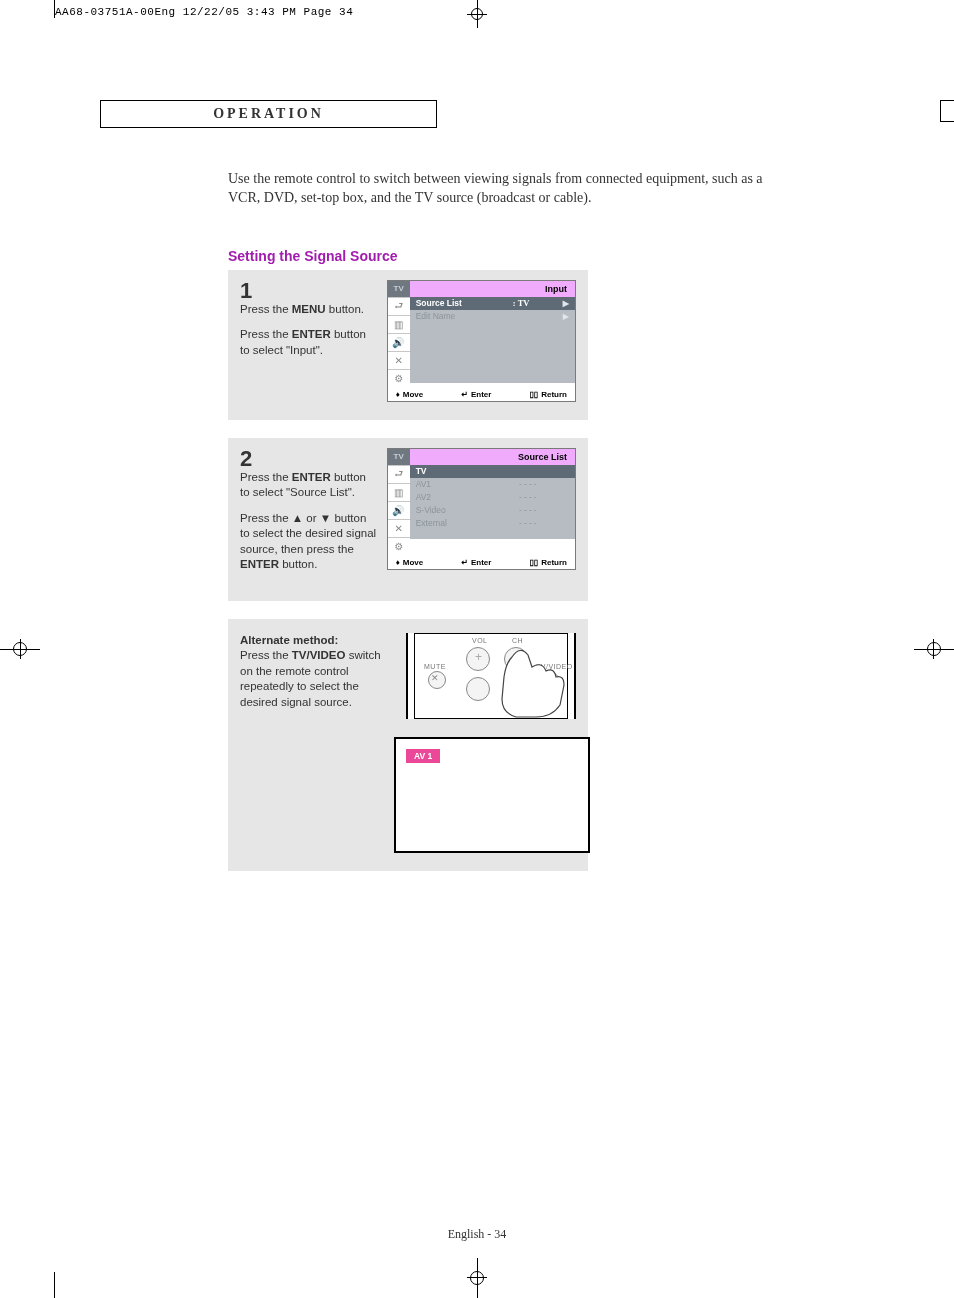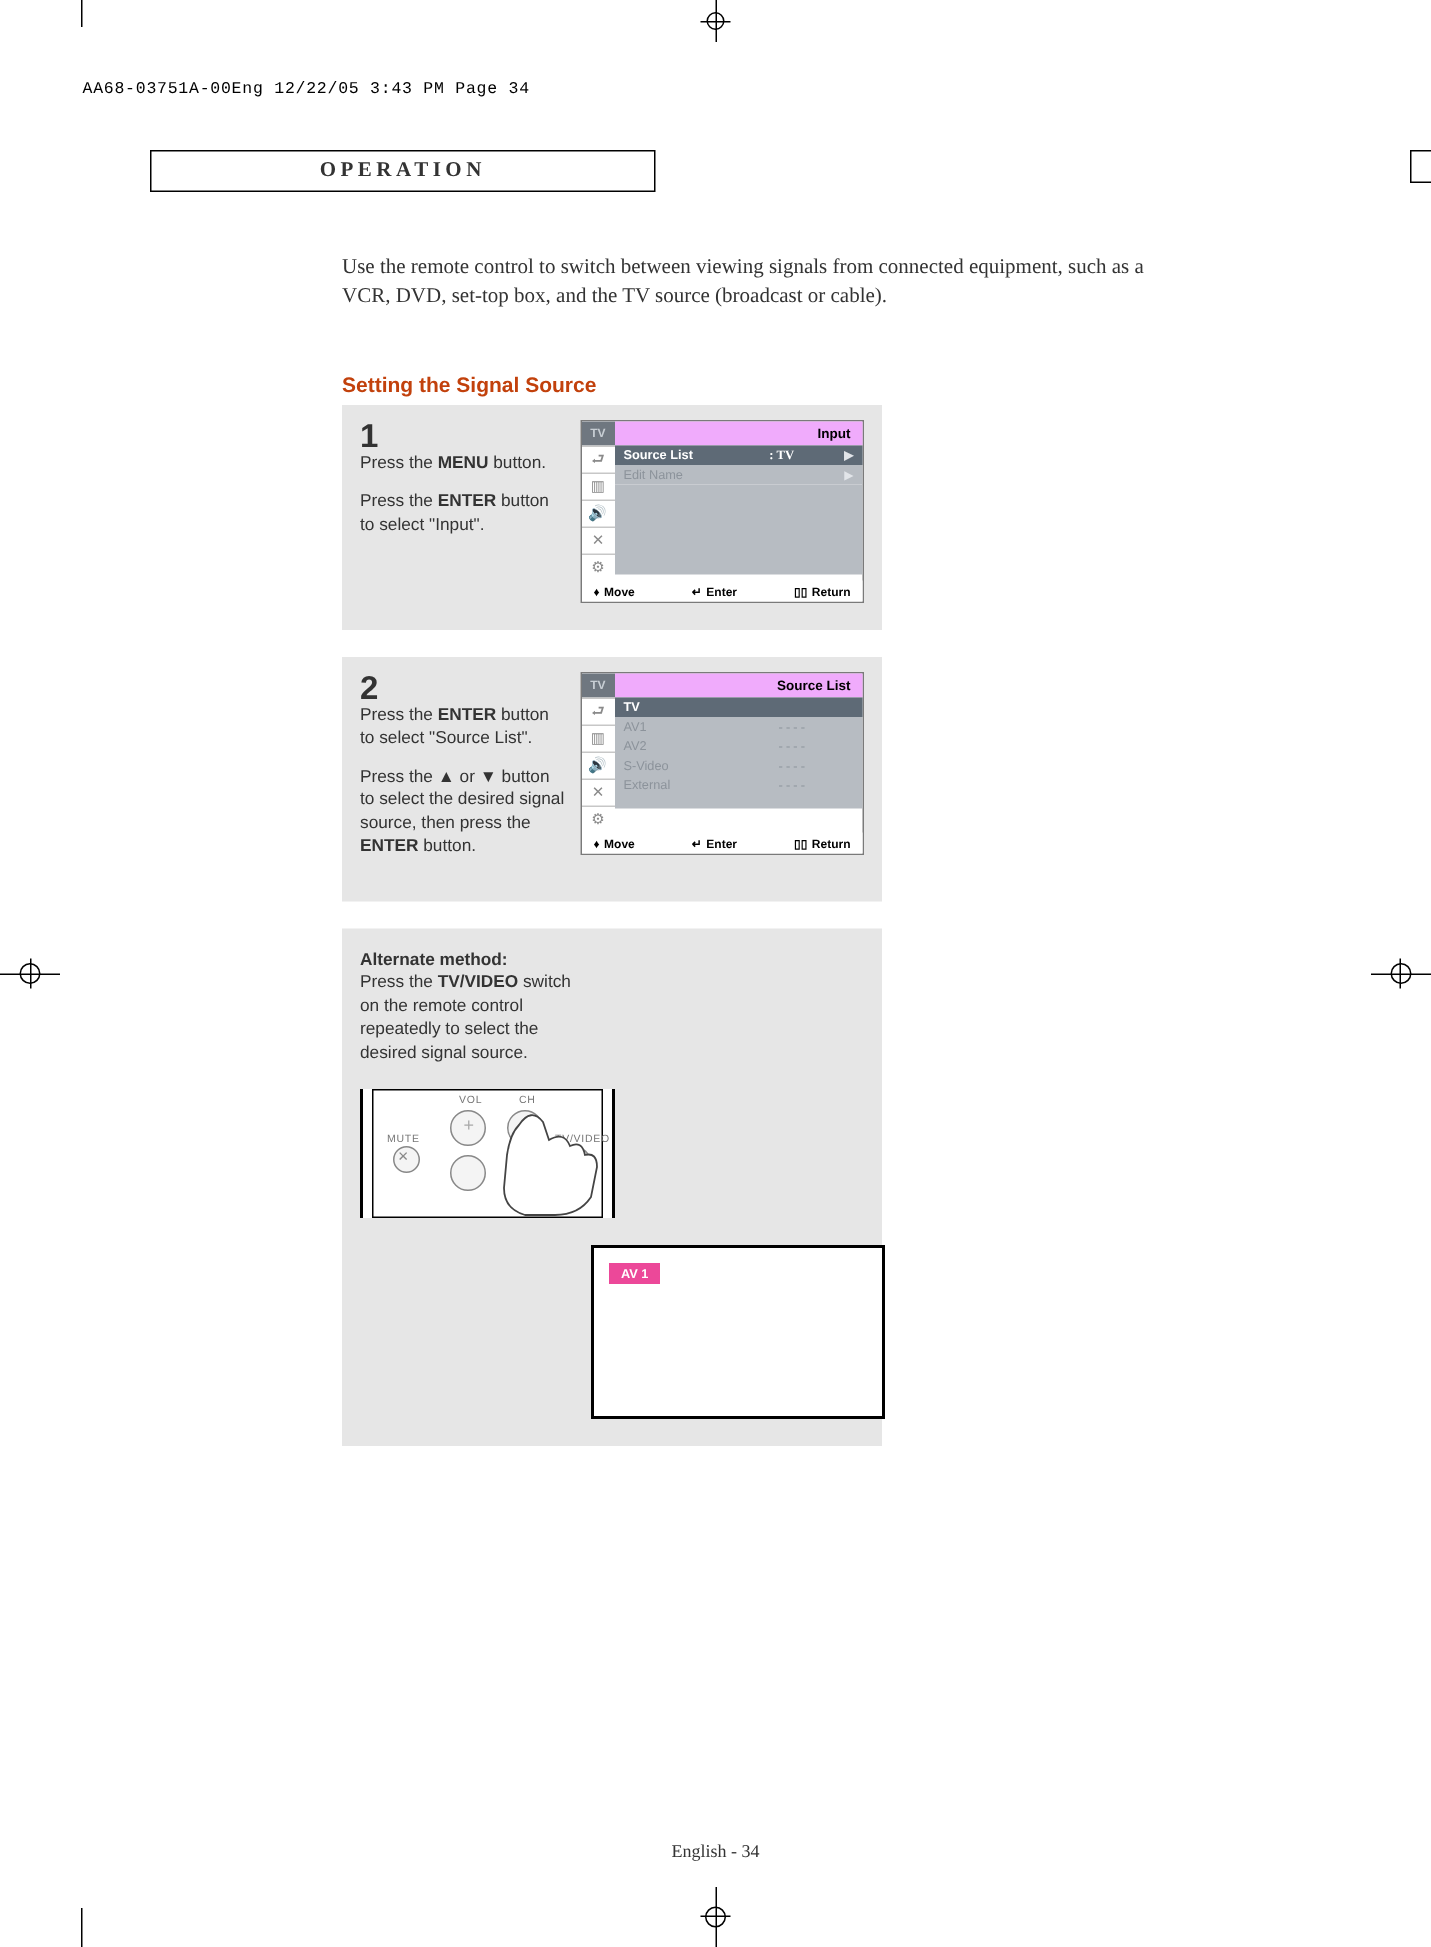--- a/index.html
+++ b/index.html
@@ -12,21 +12,20 @@
     color: #000;
   }
   .header-print {
     position: absolute;
     top: 6px;
     left: 55px;
     font-family: "Courier New", monospace;
     font-size: 11px;
     letter-spacing: 0.5px;
     color: #000;
-    margin-top: 48px;
   }
   .crop-top {
     position: absolute;
     top: 0; left: 50%;
     transform: translateX(-50%);
     width: 20px; height: 28px;
   }
   .crop-top::before, .crop-top::after {
     content:''; position:absolute; background:#000;
   }
@@ -101,21 +100,21 @@
   .intro {
     font-family: Georgia, 'Times New Roman', serif;
     font-size: 14px;
     color: #333;
     line-height: 1.35;
     margin-bottom: 40px;
   }
   .subhead {
     font-size: 14px;
     font-weight: bold;
-    color: #c2410c;
+    color: #a21caf;
     margin-bottom: 6px;
   }
   .step-block {
     background: #e6e6e6;
     width: 360px;
     padding: 10px 12px 18px 12px;
     margin-bottom: 18px;
     position: relative;
   }
   .step-num {
@@ -189,21 +188,21 @@
   .fi { font-size:8px; color:#000; }
 
   .alt-block {
     background:#e6e6e6;
     width:360px;
     padding:14px 12px 18px 12px;
     display:flex;
     flex-direction:column;
     gap:18px;
   }
-  .alt-row { display:flex; gap:16px; align-items:flex-start;flex-direction:column; }
+  .alt-row { display:flex; gap:16px; align-items:flex-start; }
   .alt-text {
     width:150px;
     font-size:11.5px;
     color:#333;
     line-height:1.35;
   }
   .remote-svg {
     width:170px; height:86px;
     border-left:2px solid #000;
     border-right:2px solid #000;

